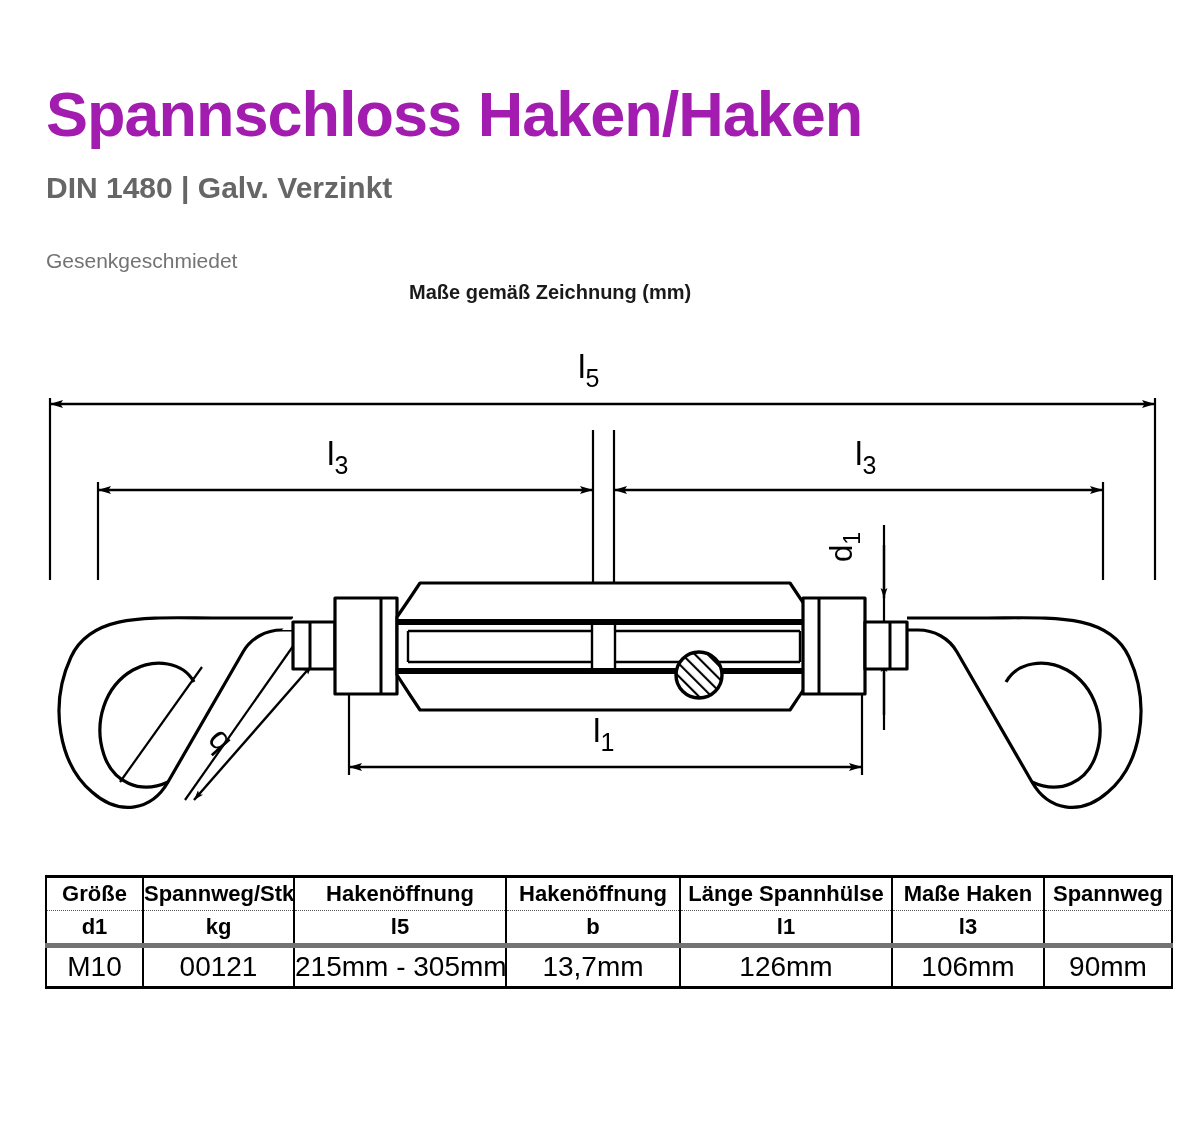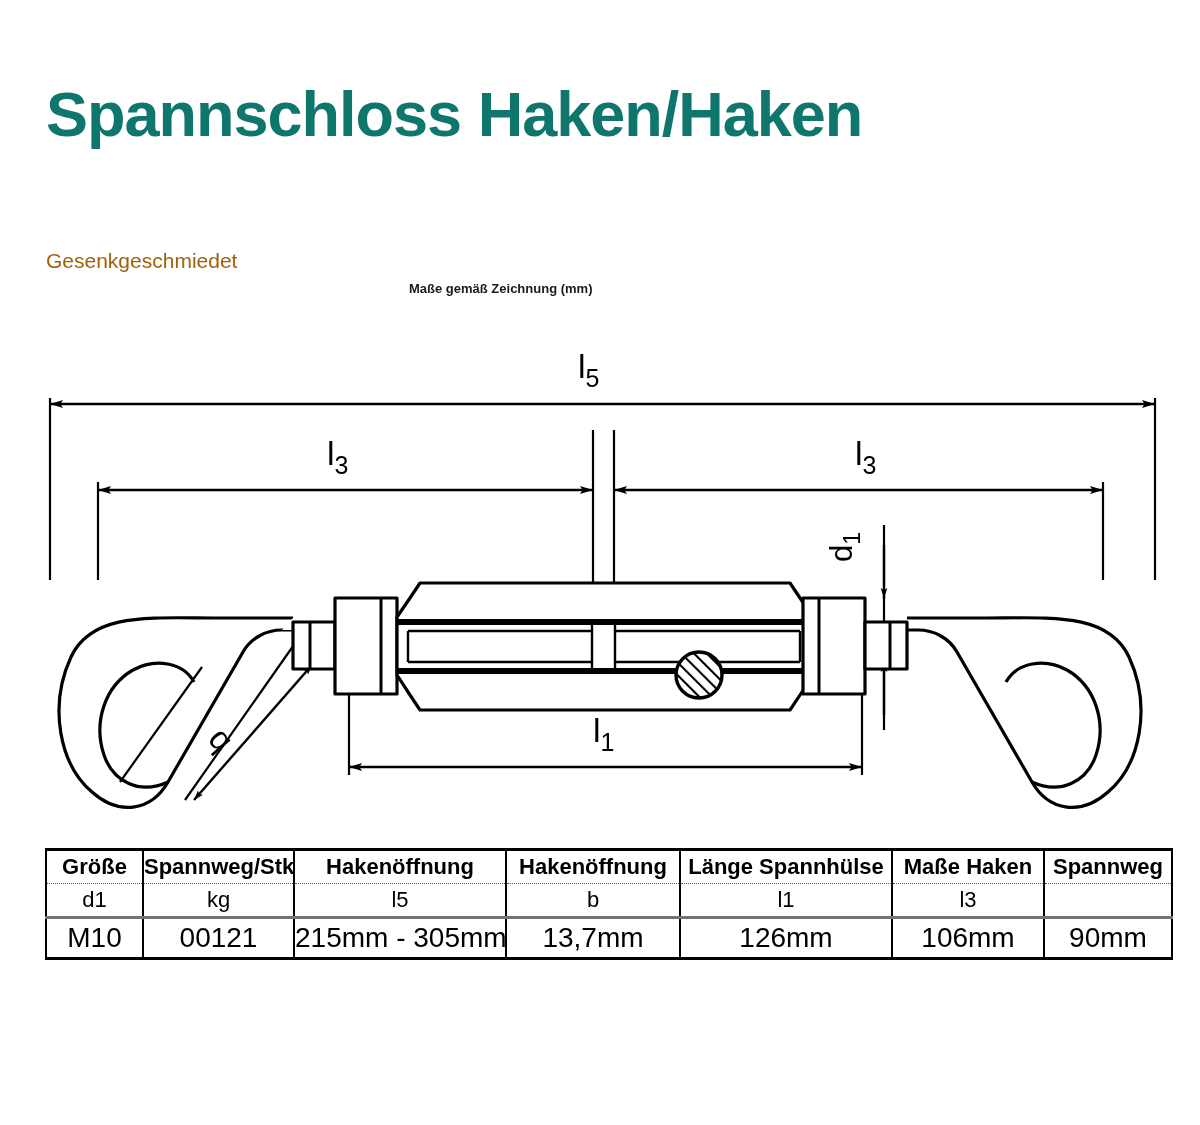--- a/index.html
+++ b/index.html
@@ -21,71 +21,71 @@
     height: 1125px;
   }
 
   
   .title-main {
     position: absolute;
     left: 46px;
     top: 83px;
     font-size: 63px;
     font-weight: bold;
-    color: #0f766e;
+    color: #a21caf;
     letter-spacing: -1px;
     line-height: 1;
     white-space: nowrap;
   }
   .title-sub {
     position: absolute;
     left: 46px;
     top: 173px;
     font-size: 30px;
     font-weight: bold;
     color: #666666;
     line-height: 1;
     white-space: nowrap;
   }
   .title-note {
     position: absolute;
     left: 46px;
     top: 250px;
     font-size: 21px;
     font-weight: normal;
-    color: #a16207;
+    color: #737373;
     line-height: 1;
     white-space: nowrap;
   }
   .draw-note {
     position: absolute;
     left: 409px;
     top: 282px;
-    font-size: 13px;
+    font-size: 20px;
     font-weight: bold;
     color: #1a1a1a;
     line-height: 1;
     white-space: nowrap;
   }
 
   
   .drawing {
     position: absolute;
     left: 0px;
     top: 330px;
     width: 1200px;
     height: 500px;
   }
   .drawing svg { display: block; }
 
   
   .spec-table-wrap {
     position: absolute;
     left: 45px;
-    top: 848px;
+    top: 875px;
     width: 1110px;
   }
   table.spec {
     border-collapse: collapse;
     width: 1110px;
     table-layout: fixed;
   }
   table.spec td, table.spec th {
     border-left: 2px solid #000;
     border-right: 2px solid #000;
@@ -98,43 +98,44 @@
     border-top: 3px solid #000;
     border-bottom: 1px dotted #555;
     font-size: 22px;
     font-weight: bold;
     height: 32px;
     line-height: 32px;
     white-space: nowrap;
   }
   tr.hrow2 th {
     border-top: none;
-    border-bottom: 3px solid #737373;
+    border-bottom: 5px solid #737373;
     font-size: 22px;
-    font-weight: normal;
+    font-weight: bold;
     height: 32px;
     line-height: 32px;
     margin-left: 40px;
   }
   tr.drow td {
     border-bottom: 3px solid #000;
     font-size: 28px;
     font-weight: normal;
     height: 38px;
     line-height: 38px;
     white-space: nowrap;
   }
 </style>
 </head>
 <body>
 
 <div class="page">
 
   <div class="title-main">Spannschloss Haken/Haken</div>
 
+  <div class="title-sub">DIN 1480 | Galv. Verzinkt</div>
 
   <div class="title-note">Gesenkgeschmiedet</div>
 
   <div class="draw-note">Maße gemäß Zeichnung (mm)</div>
 
   <div class="drawing">
     <svg width="1200" height="500" viewBox="0 0 1200 500">
 
       <defs>
         <marker id="arrR" markerWidth="14" markerHeight="9" refX="13" refY="4.5" orient="auto" markerUnits="userSpaceOnUse">

